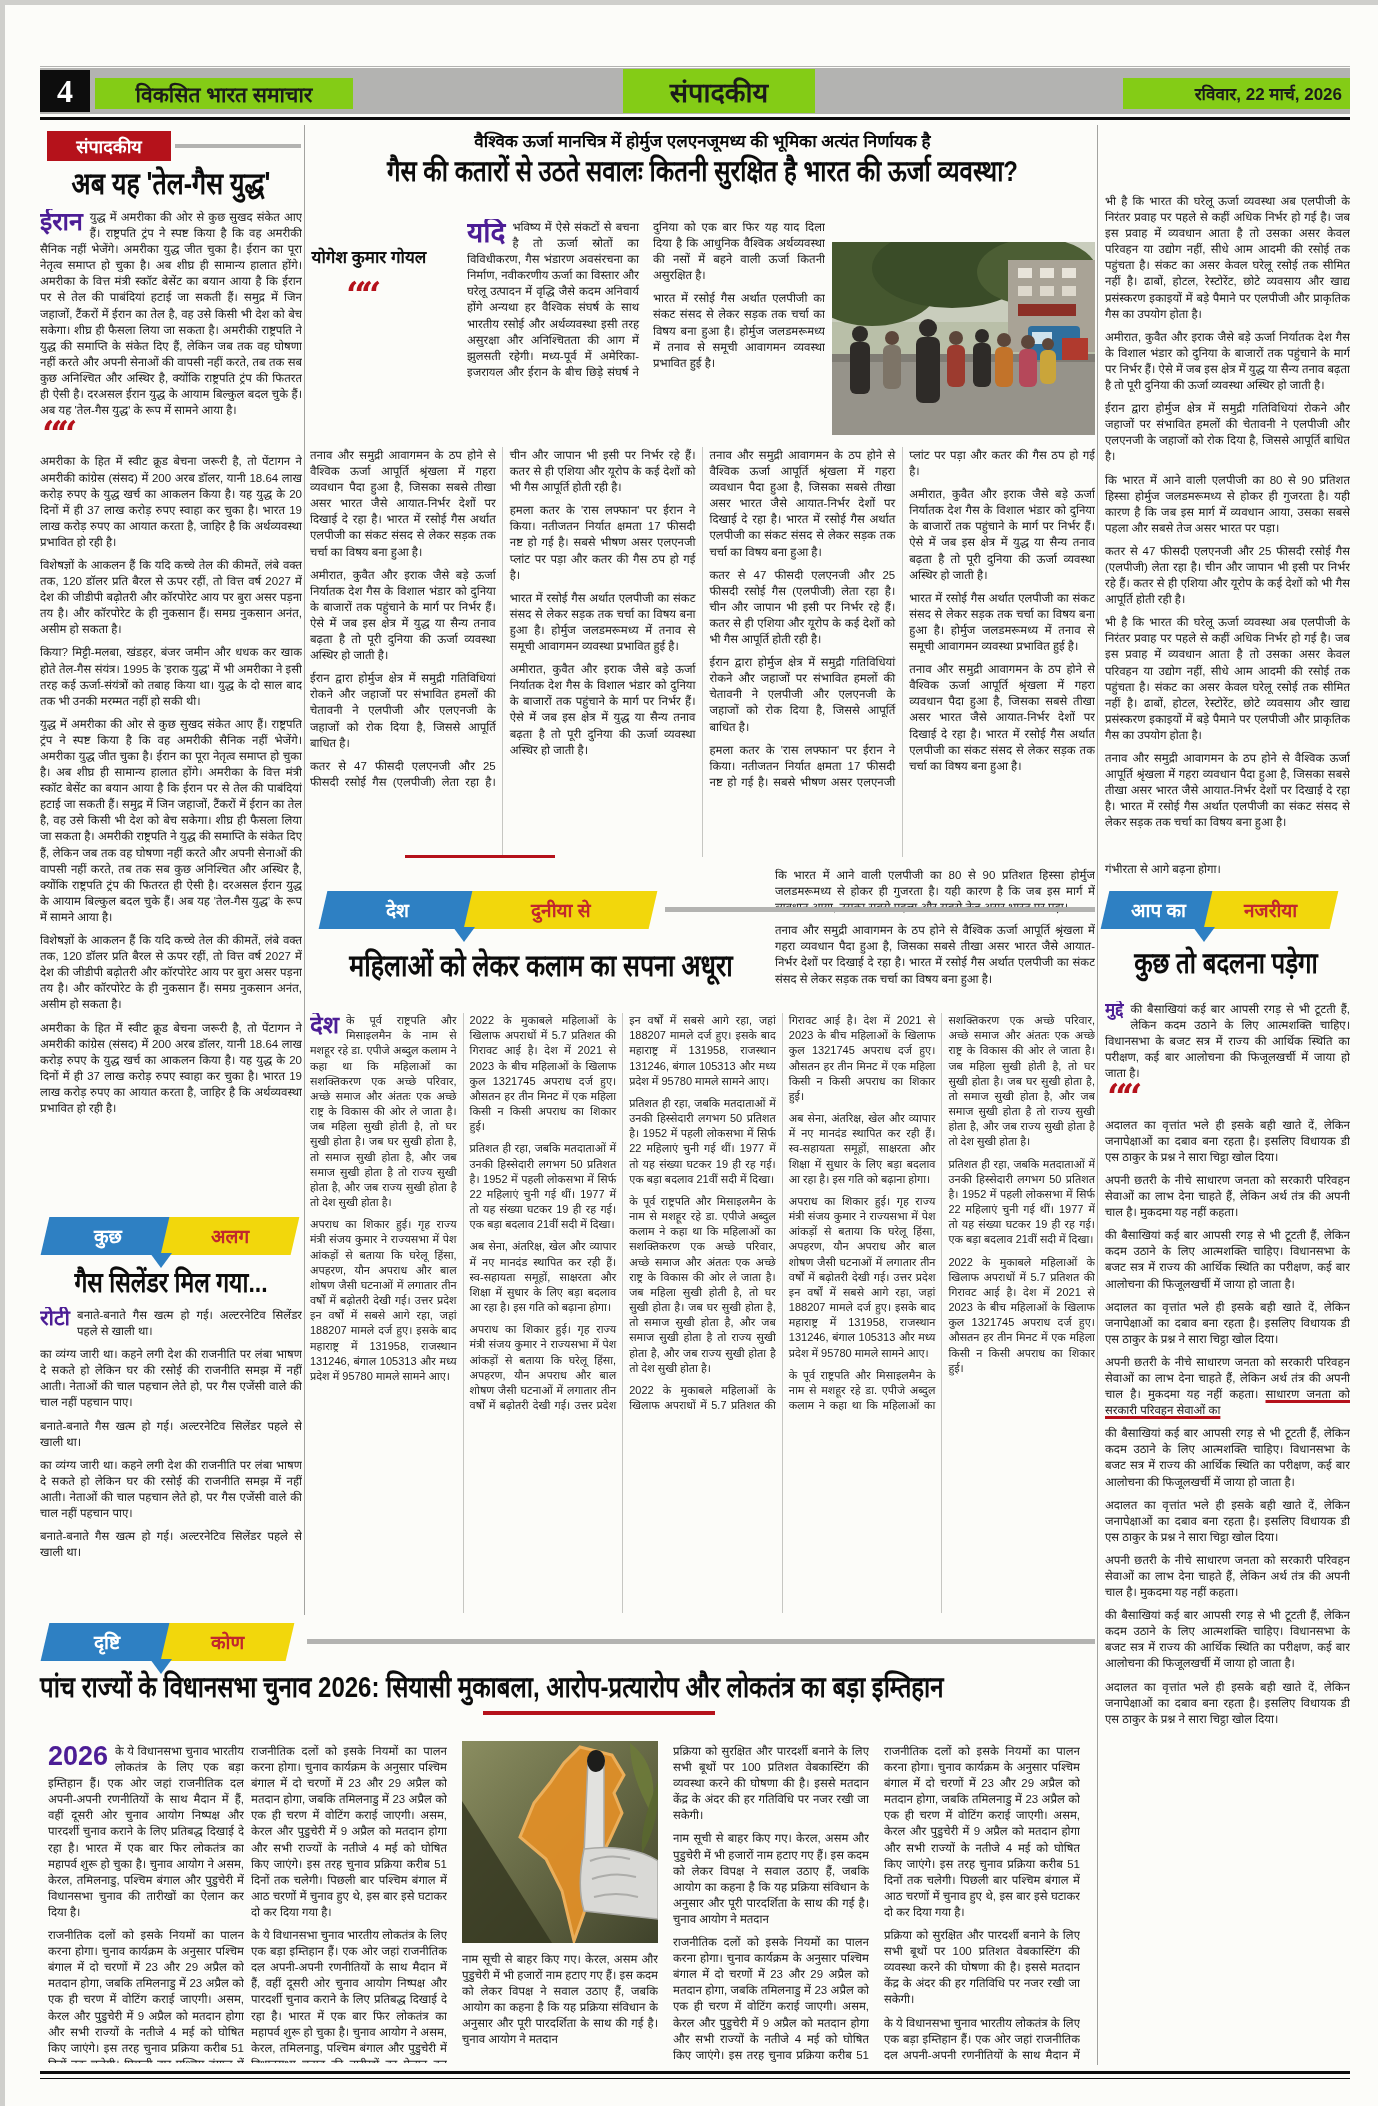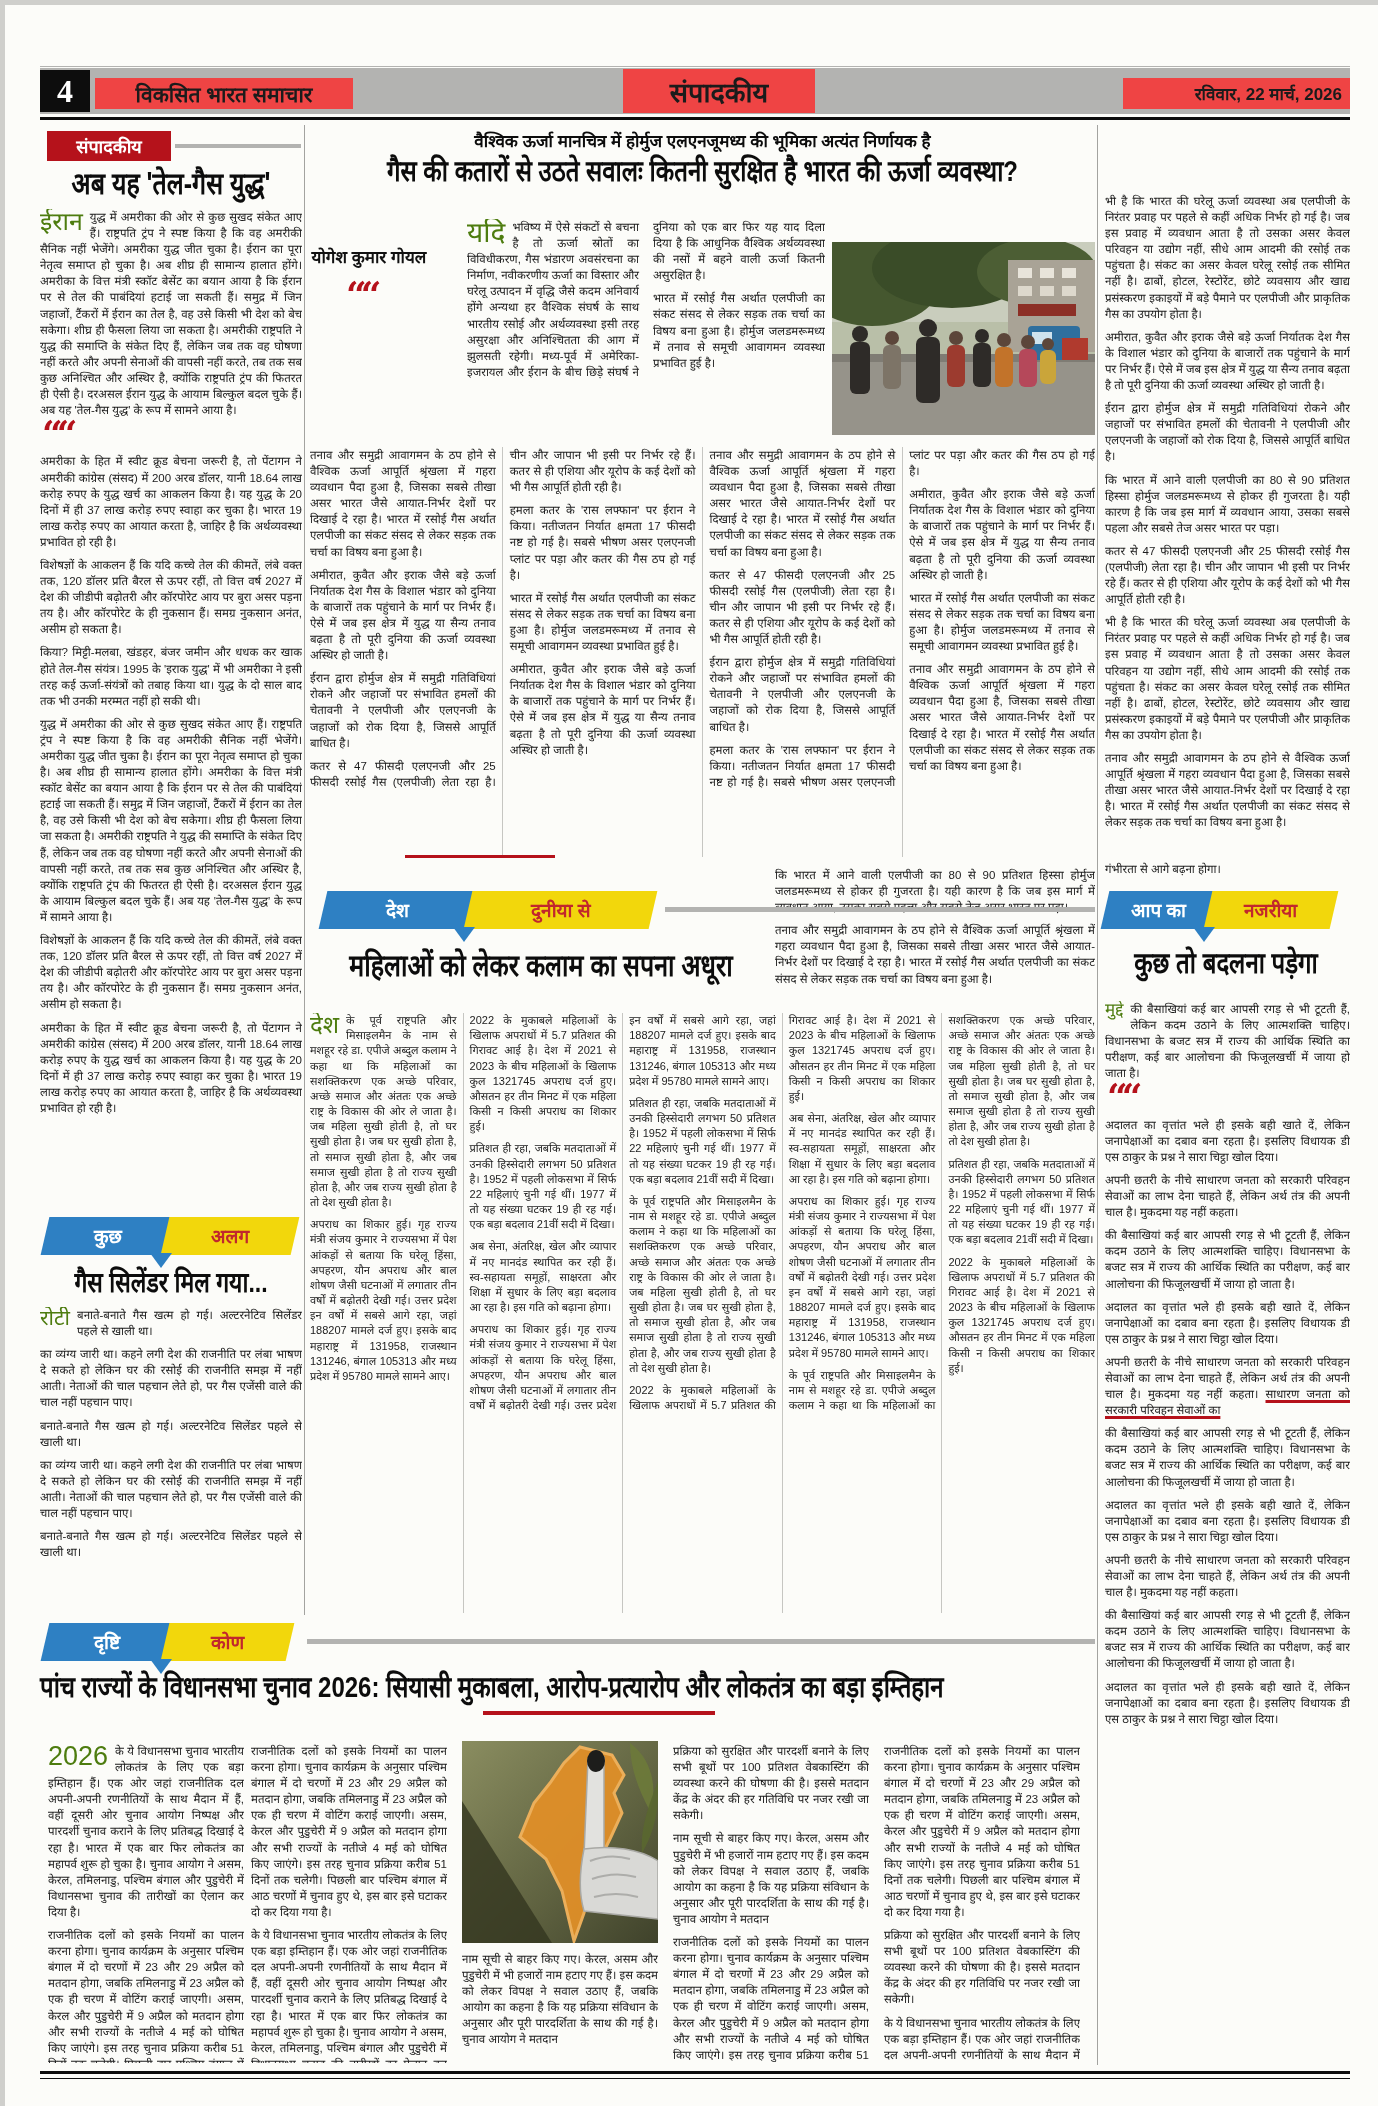--- a/index.html
+++ b/index.html
@@ -7,28 +7,28 @@
         font-family:"Liberation Sans",sans-serif;color:#1b1b1b;overflow:hidden;
         border-left:5px solid #cfcfcc;border-top:5px solid #cfcfcc;}
   .abs{position:absolute;}
   p{margin:0 0 7px 0;}
   .just{text-align:justify;}
   .body-sm{font-size:11.5px;line-height:1.40;overflow:hidden;}
   .body-xs{font-size:11px;line-height:1.38;overflow:hidden;}
   .cols2{column-count:2;column-gap:14px;}
   .cols4{column-count:4;column-gap:14px;column-rule:1px solid #c6c6c2;}
   .cols5{column-count:5;column-gap:13px;column-rule:1px solid #c6c6c2;}
-  .drop{float:left;font-weight:normal;line-height:.95;padding:1px 7px 0 0;color:#4d7c0f;}
+  .drop{float:left;font-weight:bold;line-height:.95;padding:1px 7px 0 0;color:#4c1d95;}
   .hl{font-weight:bold;color:#0c0c0c;text-align:center;line-height:1.12;}
   .tallish{transform:scaleY(1.22);transform-origin:50% 20%;}
   .grayline{background:#b3b3b1;}
   .redline{background:#b5121b;}
   .vrule{width:1px;background:#a3a3a0;}
   .hdrbar{background:#b3b3b1;}
-  .whitebox{background:#ef4444;display:flex;align-items:center;}
+  .whitebox{background:#84cc16;display:flex;align-items:center;}
   .pgnum{background:#0d0d0d;color:#fff;font-family:"Liberation Serif",serif;font-weight:bold;
          display:flex;align-items:center;justify-content:center;}
   .seclabel{background:#b5121b;color:#fff;font-weight:bold;display:flex;align-items:center;justify-content:center;}
   .tabs{display:flex;}
   .tab-b,.tab-y{font-weight:bold;font-size:19px;text-align:center;padding:6px 0;transform:skewX(-13deg);}
   .tab-b{background:#2e80c3;color:#fff;}
   .tab-y{background:#f2d70c;color:#c1272d;margin-left:-5px;}
   .tab-b>span,.tab-y>span{display:inline-block;transform:skewX(13deg);}
   .tail{width:0;height:0;border-left:11px solid transparent;border-right:11px solid transparent;
         border-top:15px solid #2e80c3;}

